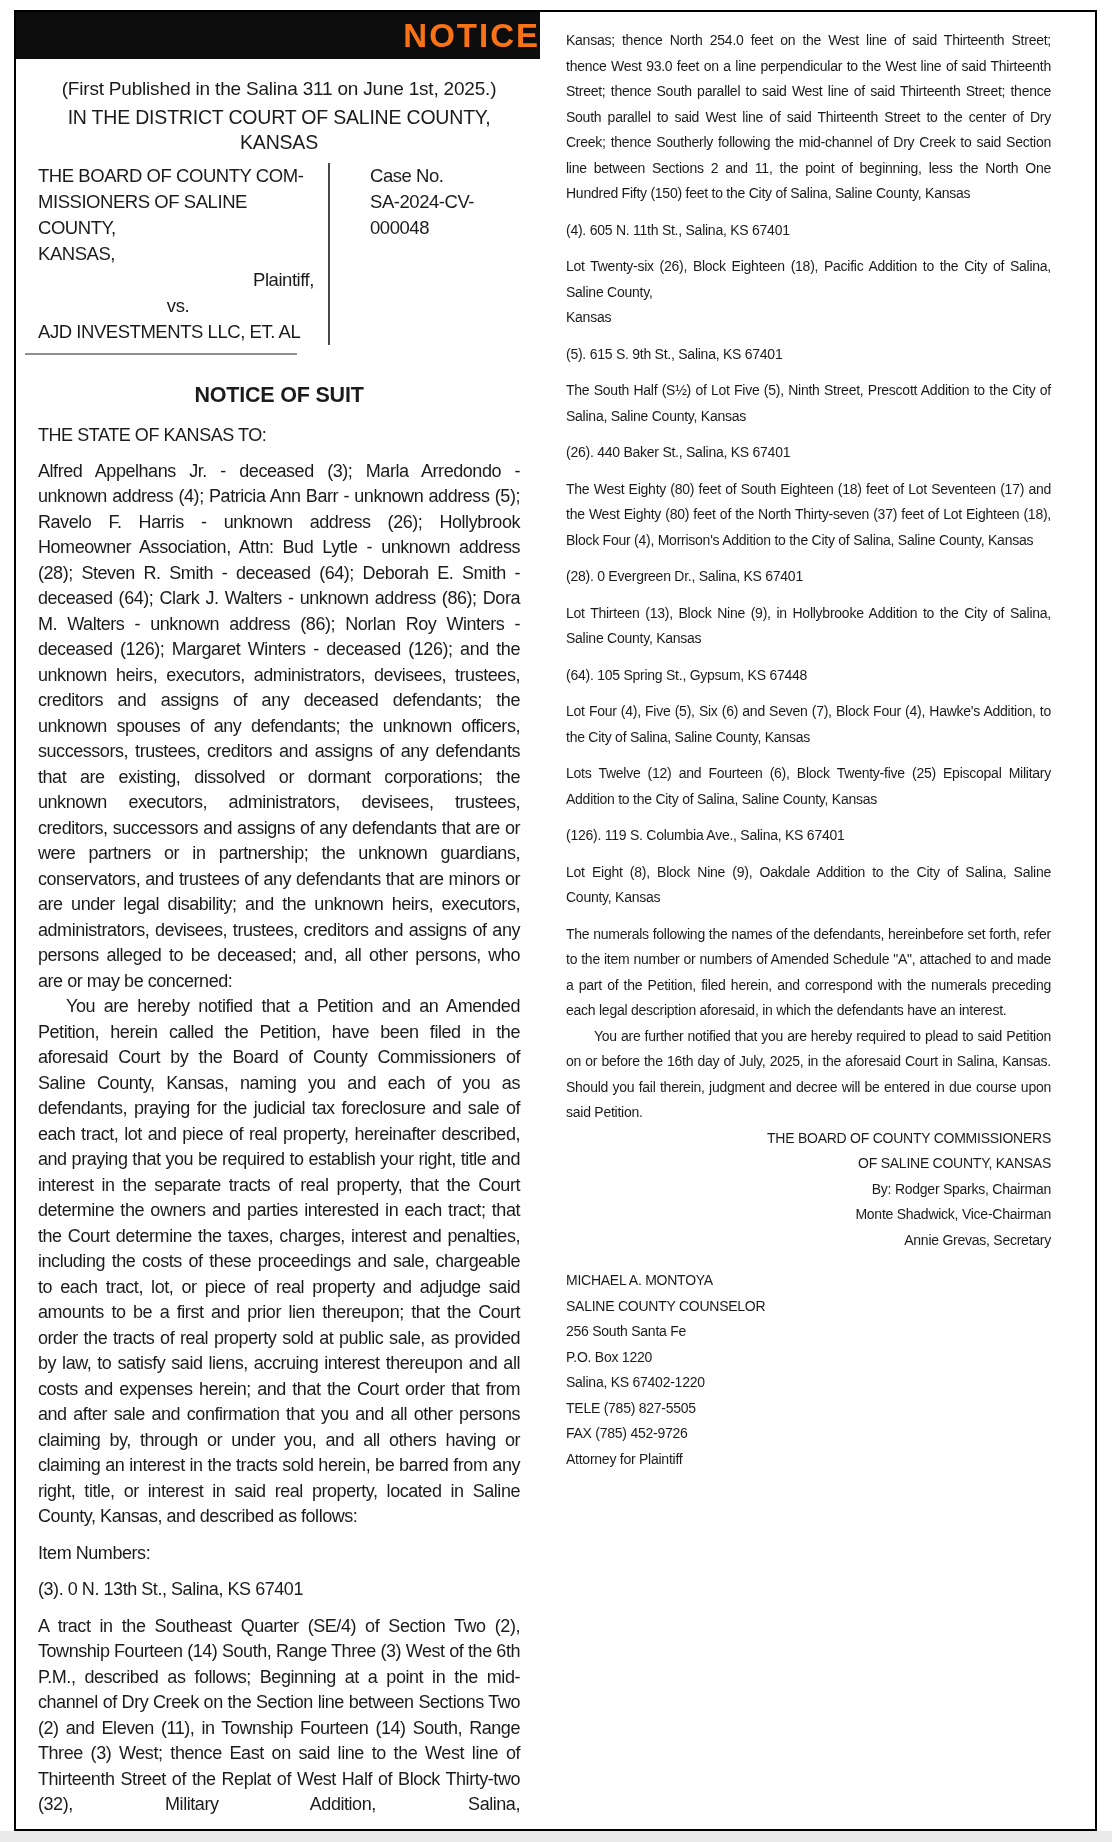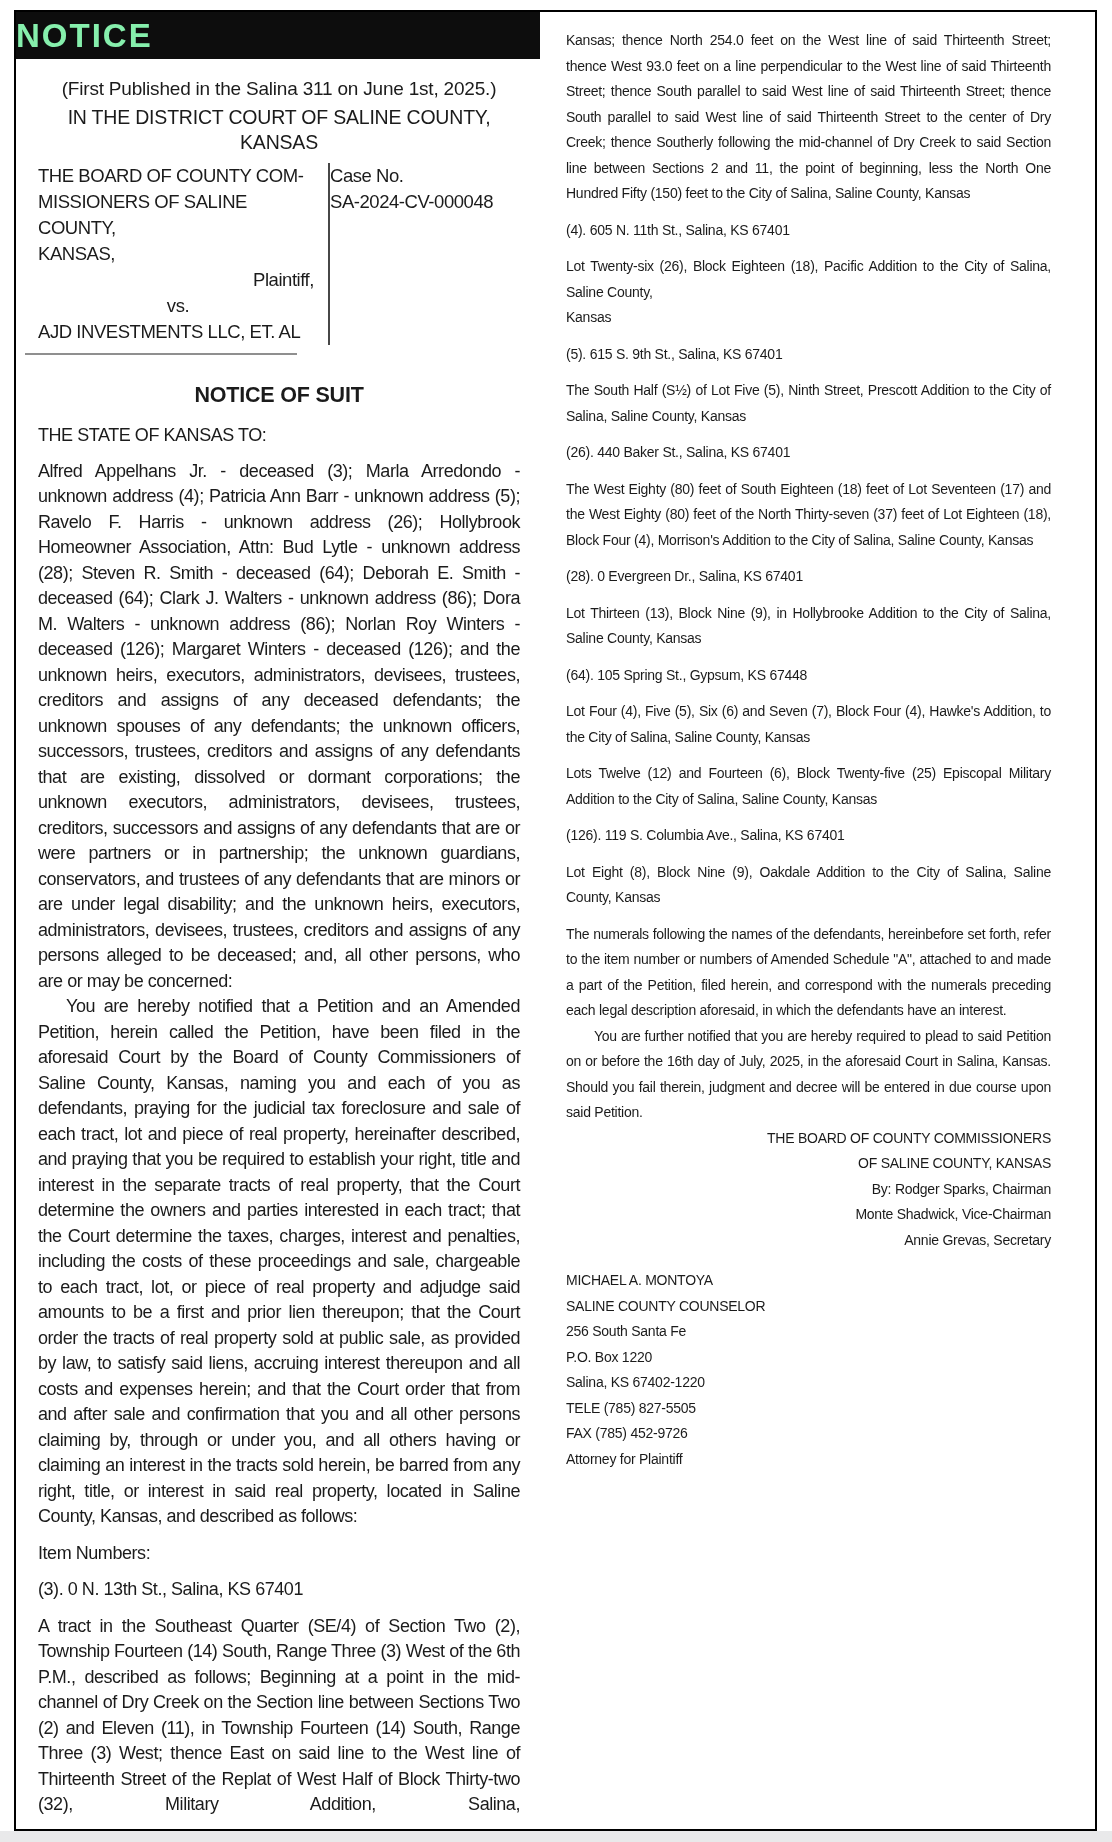--- a/index.html
+++ b/index.html
@@ -12,28 +12,28 @@
     position:absolute; left:14px; top:10px; width:1083px; height:1821px;
     box-sizing:border-box; border:2px solid #000; background:#fff;
     display:flex; overflow:hidden;
   }
   .col-left { width:524px; flex:none; box-sizing:border-box; }
   .col-right {
     flex:1; box-sizing:border-box; padding:16px 44px 0 26px;
     font-size:14px; line-height:25.5px; letter-spacing:-0.25px;
   }
   .masthead {
-    height:47px; background:#0d0d0d; color:#86efac;
-    display:flex; align-items:center; justify-content:flex-start;
+    height:47px; background:#0d0d0d; color:#f97316;
+    display:flex; align-items:center; justify-content:flex-end;
     font-size:33px; font-weight:bold; letter-spacing:2px;
   }
   .col-left-inner { padding:8px 20px 0 22px; font-size:18px; line-height:25.5px; letter-spacing:-0.45px; }
   .published { font-size:19px; letter-spacing:-0.2px; text-align:center; margin:9px 0 3px; }
   .court-line { font-size:19.5px; letter-spacing:-0.2px; font-weight:normal; text-align:center; margin:0 0 7px; }
-  .caption { display:flex; font-size:18.5px; line-height:26px; }
+  .caption { display:flex; font-size:18.5px; line-height:26px;gap:40px; }
   .caption-left { width:292px; box-sizing:border-box; border-right:2px solid #474747; padding-right:10px; flex:none; }
   .caption-right { flex:1; }
   .pre { white-space:pre-line; }
   .plaintiff-role { text-align:right; padding-right:4px; }
   .versus { text-align:center; }
   .caption-rule { border:none; border-top:2px solid #8f8f8f; width:272px; margin:8px 0 0 -13px; }
   .suit-heading { text-align:center; font-weight:bold; font-size:21.5px; letter-spacing:-0.2px; margin:28px 0 15px; }
   .salutation { margin:0 0 10px; }
   .para { text-align:justify; margin:0; }
   .indent { text-indent:28px; }

